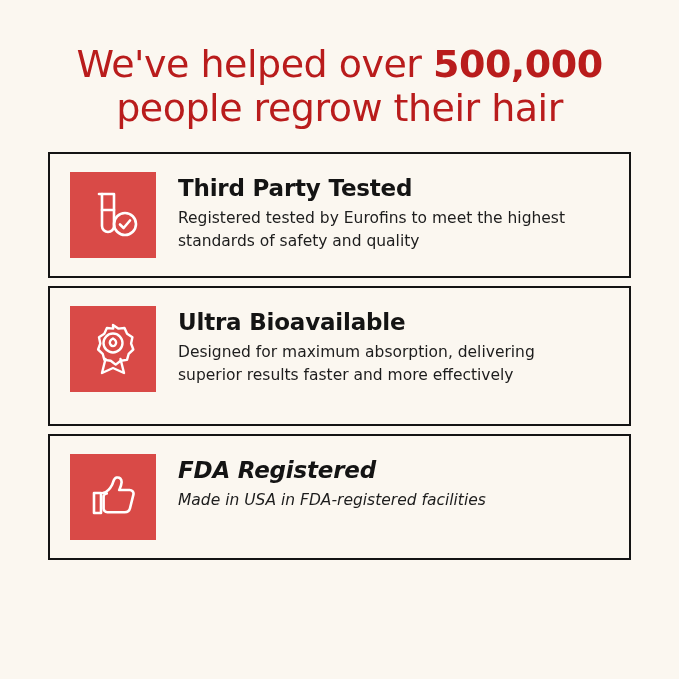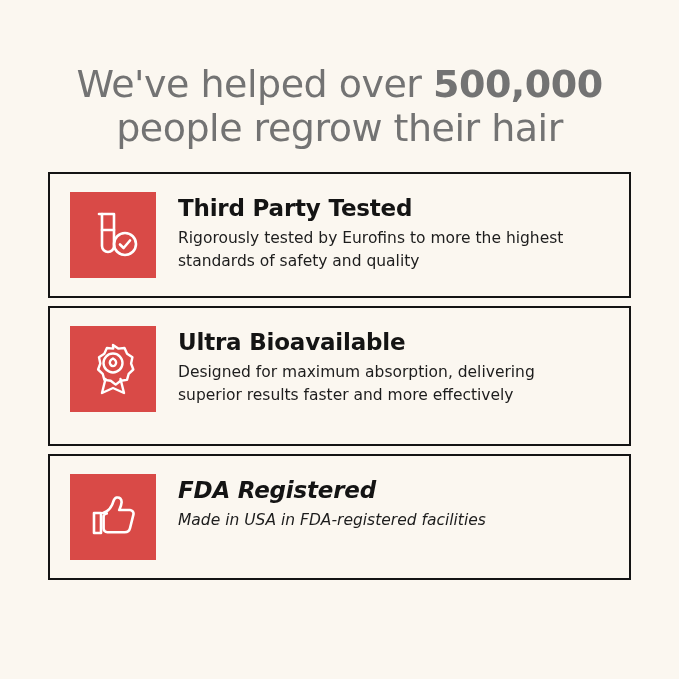--- a/index.html
+++ b/index.html
@@ -15,23 +15,23 @@
   }
   .page {
     position: relative;
     width: 679px;
     height: 679px;
     box-sizing: border-box;
     background: #fbf7f0;
   }
   .headline {
     margin: 0;
-    padding: 62px 48px 0 48px;
+    padding: 42px 48px 0 48px;
     text-align: center;
-    color: #737373;
+    color: #b91c1c;
     font-size: 38px;
     line-height: 1.16;
     font-weight: 400;
     letter-spacing: -0.5px;
   }
   .headline .hl-line {
     display: block;
   }
   .headline .hl-strong {
     font-weight: 700;
@@ -103,21 +103,21 @@
         <svg width="58" height="58" viewBox="0 0 58 58" fill="none" stroke="#ffffff" stroke-width="2.6" stroke-linecap="round" stroke-linejoin="round">
           <path d="M15 8 L29 8"></path>
           <path d="M18 8 L18 40 a6 6 0 0 0 12 0 L30 8"></path>
           <path d="M18 24 L30 24"></path>
           <circle cx="41" cy="38" r="11"></circle>
           <path d="M36 38.5 L39.6 42 L46 34.5"></path>
         </svg>
       </div>
       <div class="card-body">
         <h2 class="card-title">Third Party Tested</h2>
-        <p class="card-desc">Rigorously tested by Eurofins to more the highest standards of safety and quality</p>
+        <p class="card-desc">Registered tested by Eurofins to meet the highest standards of safety and quality</p>
       </div>
     </div>
 
     <div class="card card-2">
       <div class="card-icon">
         <svg width="58" height="58" viewBox="0 0 58 58" fill="none" stroke="#ffffff" stroke-width="2.4" stroke-linecap="round" stroke-linejoin="round">
           <path d="M29 5 l5.2 3.6 6.3 -0.6 2.6 5.8 5.3 3.5 -1.3 6.2 2.2 6 -4.6 4.3 -1.7 6.1 -6.3 0.8 -5 3.9 -5 -3.9 -6.3 -0.8 -1.7 -6.1 -4.6 -4.3 2.2 -6 -1.3 -6.2 5.3 -3.5 2.6 -5.8 6.3 0.6z"></path>
           <circle cx="29" cy="23" r="9.5"></circle>
           <path d="M29 18.5 c-3 1.6 -4 3.8 -2.6 6 1.4 2.2 4 2.2 5.2 0 1.2 -2.2 0.4 -4.4 -2.6 -6z"></path>
           <path d="M21.5 39 L18 53 l11 -5 11 5 -3.5 -14"></path>

